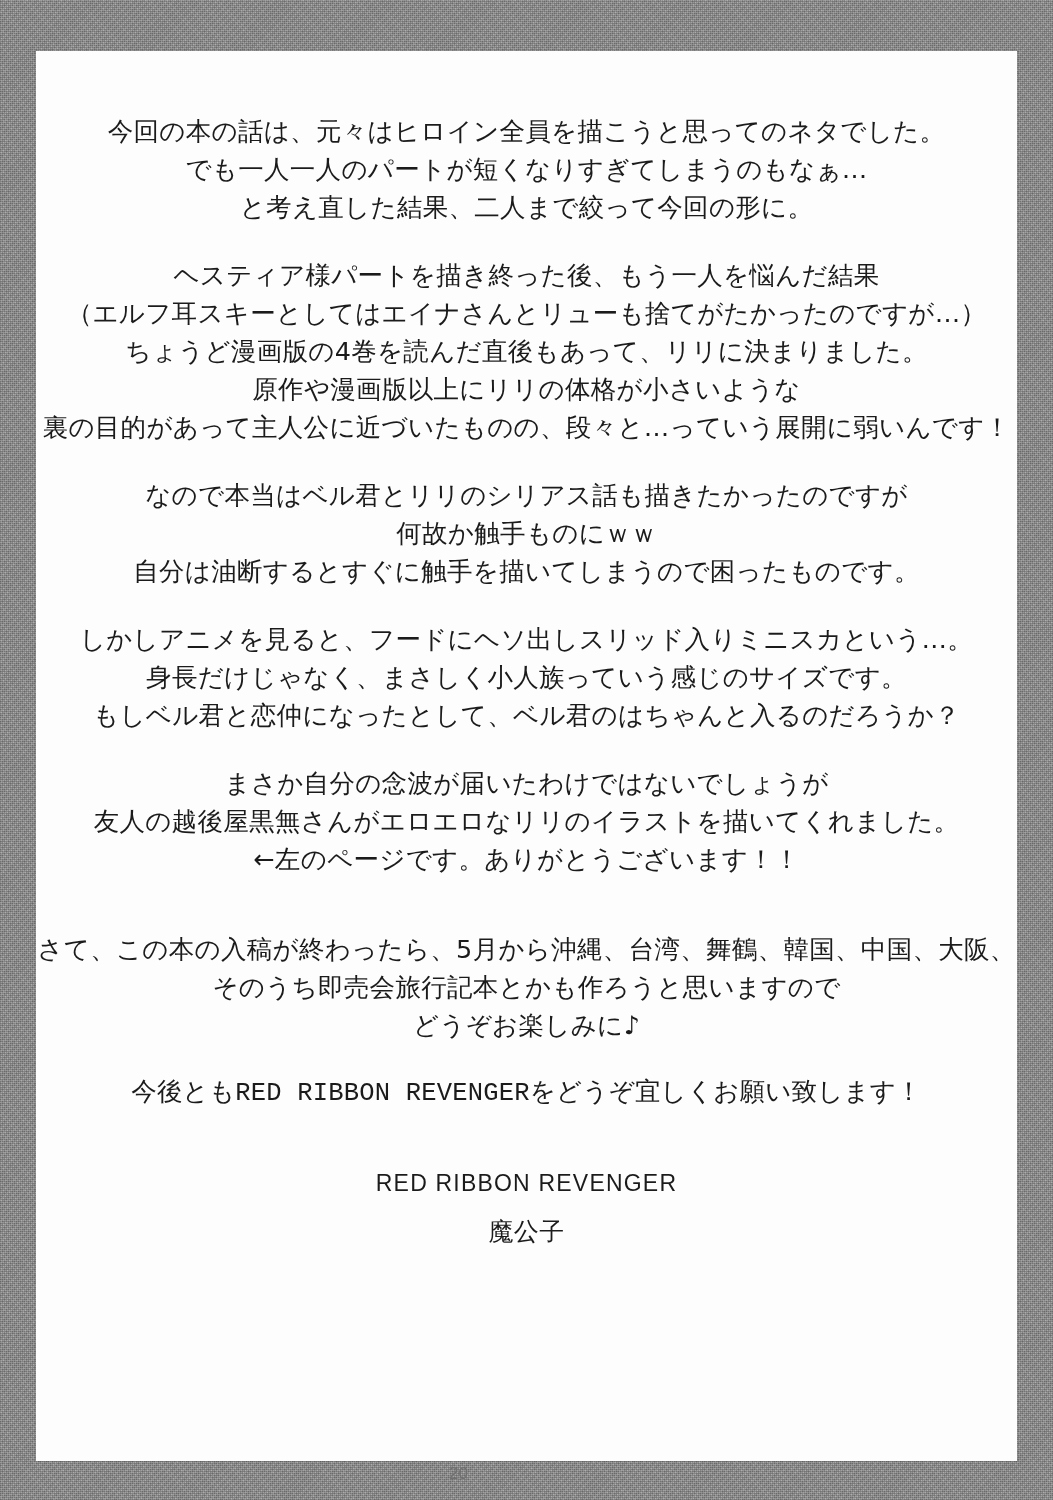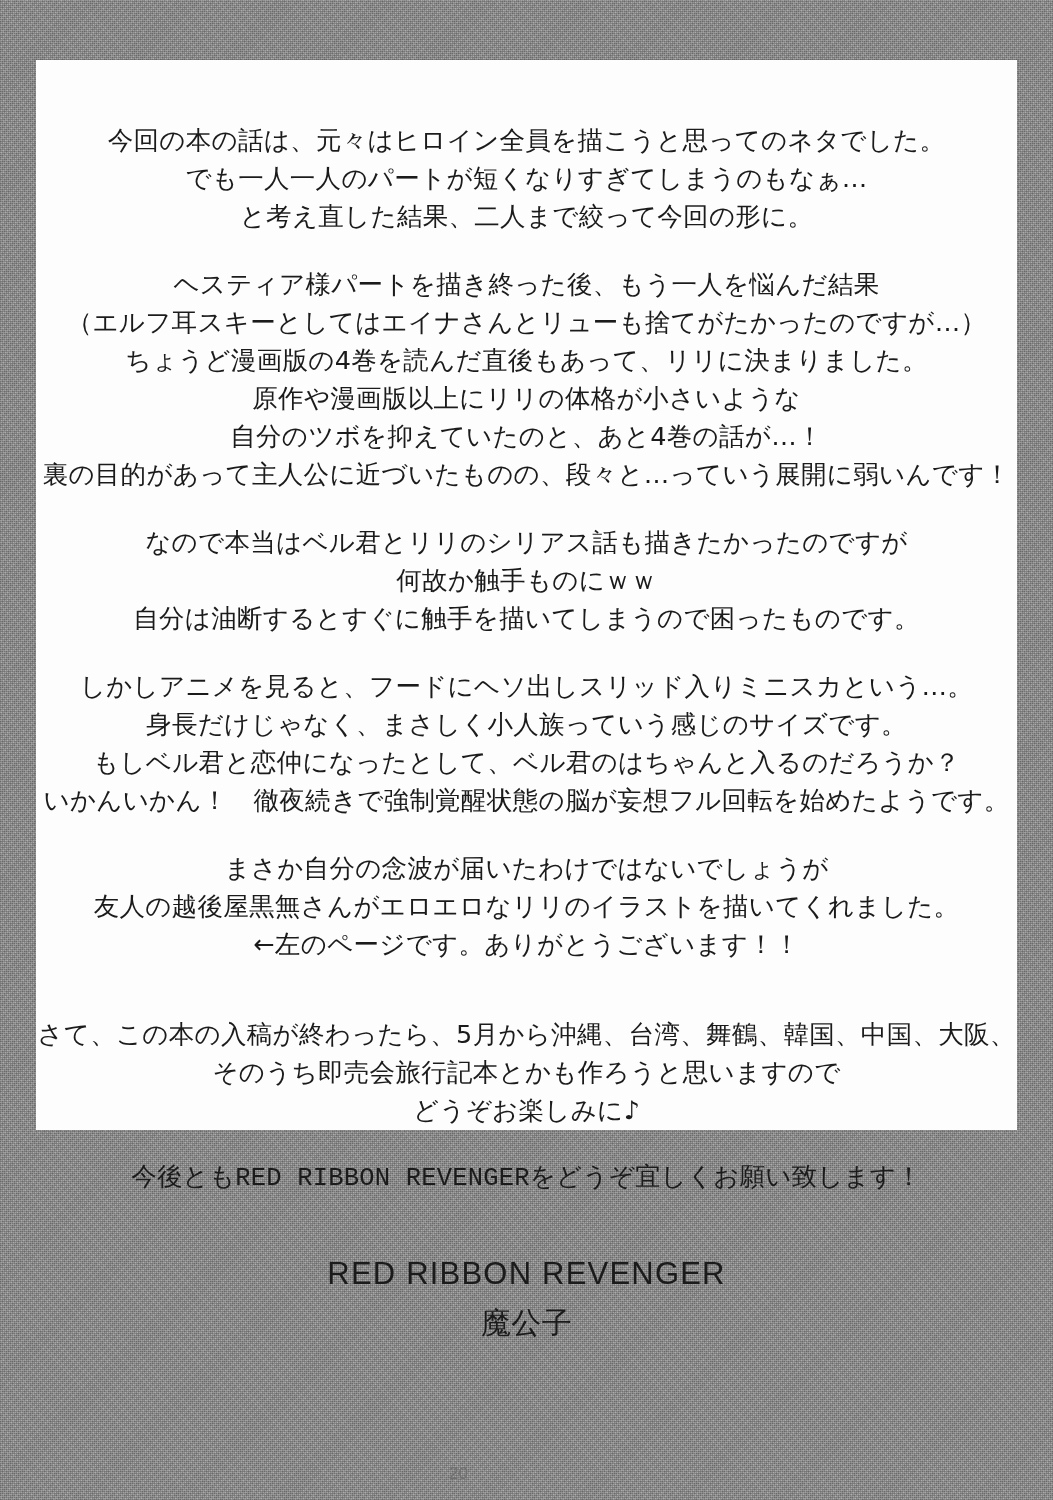--- a/index.html
+++ b/index.html
@@ -21,23 +21,23 @@
     background-color: #909090;
     background-image:
       repeating-linear-gradient(0deg, rgba(0,0,0,0.10) 0px, rgba(0,0,0,0.10) 1px, rgba(255,255,255,0.10) 1px, rgba(255,255,255,0.10) 2px),
       repeating-linear-gradient(90deg, rgba(0,0,0,0.09) 0px, rgba(0,0,0,0.09) 1px, rgba(255,255,255,0.09) 1px, rgba(255,255,255,0.09) 2px),
       repeating-linear-gradient(45deg, rgba(0,0,0,0.06) 0px, rgba(0,0,0,0.06) 2px, rgba(255,255,255,0.05) 2px, rgba(255,255,255,0.05) 3px),
       repeating-linear-gradient(135deg, rgba(0,0,0,0.05) 0px, rgba(0,0,0,0.05) 3px, rgba(255,255,255,0.06) 3px, rgba(255,255,255,0.06) 5px);
   }
   #paper {
     position: absolute;
     left: 36px;
-    top: 60px;
+    top: 51px;
     width: 981px;
-    height: 1070px;
+    height: 1410px;
     background: #fdfdfd;
     box-shadow: 0 0 0 1px rgba(0,0,0,0.06);
   }
   #afterword {
     position: absolute;
     left: 0;
     top: 0;
     width: 981px;
     padding-top: 62px;
     text-align: center;
@@ -54,28 +54,28 @@
     display: block;
     white-space: nowrap;
   }
   .gap-lg { height: 22px; }
   .sig-block {
     margin-top: 54px;
     line-height: 1.45;
   }
   .sig-name {
     display: block;
-    font-size: 31px;
+    font-size: 23px;
     letter-spacing: 1.2px;
     font-family: "Liberation Sans", sans-serif;
   }
   .sig-author {
     display: block;
-    font-size: 30px;
-    margin-top: 4px;
+    font-size: 25px;
+    margin-top: 14px;
   }
   .latin-line {
     font-family: Liberation Mono, monospace;
     letter-spacing: 0.2px;
   }
   #folio {
     position: absolute;
     left: 0;
     bottom: 16px;
     width: 917px;
@@ -98,35 +98,33 @@
       <span class="line">今回の本の話は、元々はヒロイン全員を描こうと思ってのネタでした。</span>
       <span class="line">でも一人一人のパートが短くなりすぎてしまうのもなぁ…</span>
       <span class="line">と考え直した結果、二人まで絞って今回の形に。</span>
     </div>
 
     <div class="para">
       <span class="line">ヘスティア様パートを描き終った後、もう一人を悩んだ結果</span>
       <span class="line">（エルフ耳スキーとしてはエイナさんとリューも捨てがたかったのですが…）</span>
       <span class="line">ちょうど漫画版の4巻を読んだ直後もあって、リリに決まりました。</span>
       <span class="line">原作や漫画版以上にリリの体格が小さいような</span>
-      <span class="line">自分のツボを抑えていたのと、あと4巻の話が…！</span>
       <span class="line">裏の目的があって主人公に近づいたものの、段々と…っていう展開に弱いんです！</span>
     </div>
 
     <div class="para">
       <span class="line">なので本当はベル君とリリのシリアス話も描きたかったのですが</span>
       <span class="line">何故か触手ものにｗｗ</span>
       <span class="line">自分は油断するとすぐに触手を描いてしまうので困ったものです。</span>
     </div>
 
     <div class="para">
       <span class="line">しかしアニメを見ると、フードにヘソ出しスリッド入りミニスカという…。</span>
       <span class="line">身長だけじゃなく、まさしく小人族っていう感じのサイズです。</span>
       <span class="line">もしベル君と恋仲になったとして、ベル君のはちゃんと入るのだろうか？</span>
-      <span class="line">いかんいかん！　徹夜続きで強制覚醒状態の脳が妄想フル回転を始めたようです。</span>
     </div>
 
     <div class="para">
       <span class="line">まさか自分の念波が届いたわけではないでしょうが</span>
       <span class="line">友人の越後屋黒無さんがエロエロなリリのイラストを描いてくれました。</span>
       <span class="line">←左のページです。ありがとうございます！！</span>
     </div>
 
     <div class="gap-lg"></div>
 

